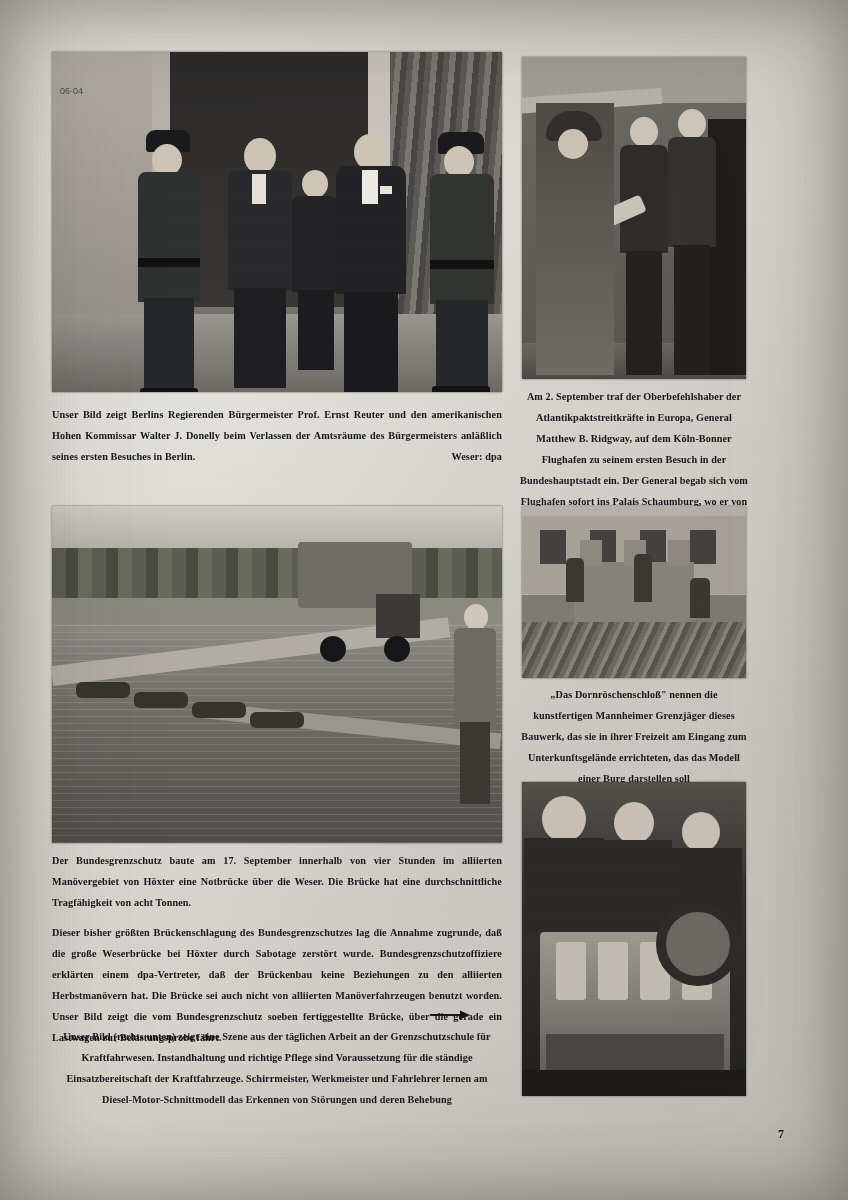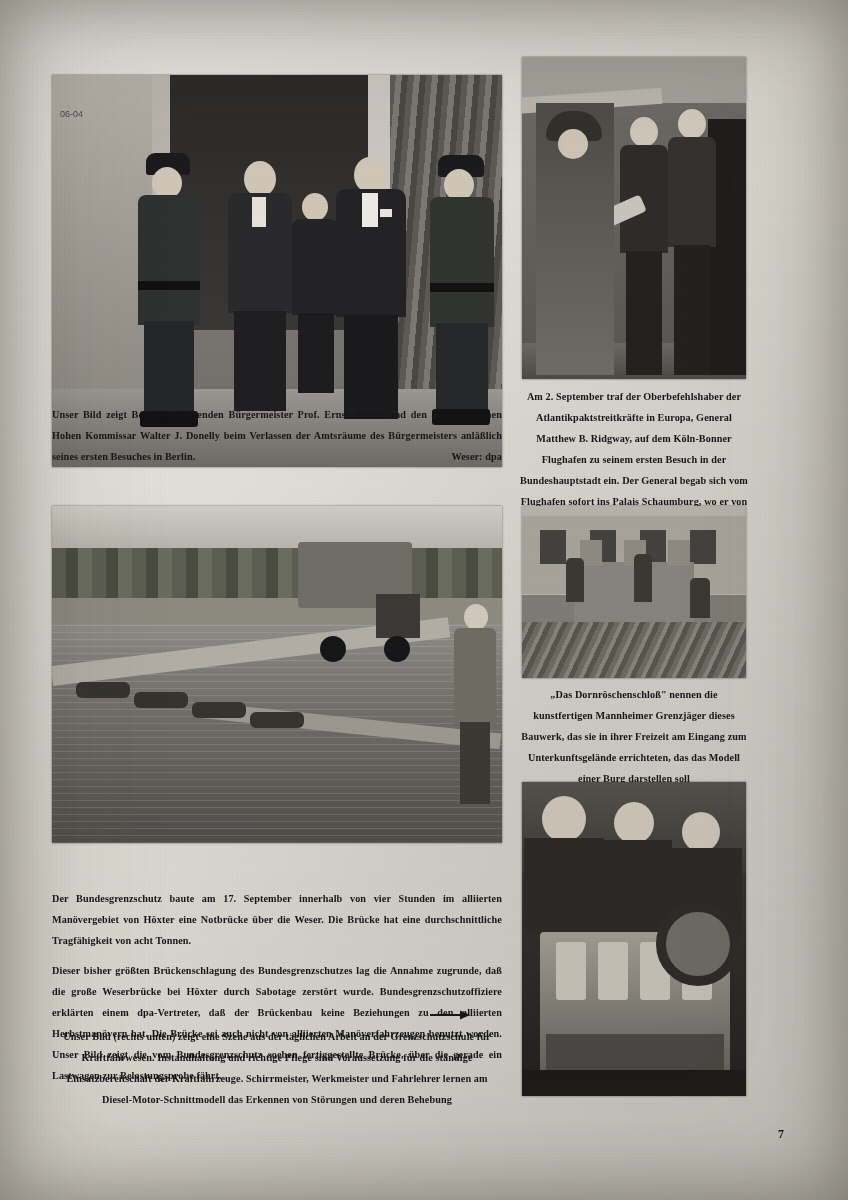--- a/index.html
+++ b/index.html
@@ -87,21 +87,21 @@
   }
 
   .edge-mark {
     position: absolute;
     color: #4a4a4a;
     font-family: "Liberation Sans", sans-serif;
     font-size: 9px;
   }
 
   
-  .p1 { left: 52px; top: 75px; width: 450px; height: 392px; }
+  .p1 { left: 52px; top: 52px; width: 450px; height: 340px; }
   .p1 .bg {
     position:absolute; inset:0;
     background:
       linear-gradient(180deg,#8d8a84 0%, #7e7b76 40%, #6f6d69 100%);
   }
   .p1 .door {
     position:absolute; left:118px; top:0; width:200px; height:255px;
     background: linear-gradient(180deg,#2b2a29,#3a3836);
   }
   .p1 .doorframe-l { position:absolute; left:100px; top:0; width:20px; height:258px; background:#b9b4ad;}
@@ -352,21 +352,21 @@
       <div class="man" style="left:44px; top:52px; width:18px; height:44px;"></div>
       <div class="man" style="left:112px; top:48px; width:18px; height:48px;"></div>
       <div class="man" style="left:168px; top:72px; width:20px; height:40px;"></div>
     </div>
   </div>
 
   <div class="caption center" style="left:520px; top:684px; width:228px;">
     <p>„Das Dornröschenschloß" nennen die kunstfertigen Mannheimer Grenzjäger dieses Bauwerk, das sie in ihrer Freizeit am Eingang zum Unterkunftsgelände errichteten, das das Modell einer Burg darstellen soll</p>
   </div>
 
-  <div class="caption just" style="left:52px; top:850px; width:450px;margin-top:38px;">
+  <div class="caption just" style="left:52px; top:850px; width:450px;">
     <p>Der Bundesgrenzschutz baute am 17. September innerhalb von vier Stunden im alliierten Manövergebiet von Höxter eine Notbrücke über die Weser. Die Brücke hat eine durchschnittliche Tragfähigkeit von acht Tonnen.</p>
     <p>Dieser bisher größten Brückenschlagung des Bundesgrenzschutzes lag die Annahme zugrunde, daß die große Weserbrücke bei Höxter durch Sabotage zerstört wurde. Bundesgrenzschutzoffiziere erklärten einem dpa-Vertreter, daß der Brückenbau keine Beziehungen zu den alliierten Herbstmanövern hat. Die Brücke sei auch nicht von alliierten Manöverfahrzeugen benutzt worden. Unser Bild zeigt die vom Bundesgrenzschutz soeben fertiggestellte Brücke, über die gerade ein Lastwagen zur Belastungsprobe fährt.</p>
   </div>
 
   <div class="photo p5">
     <div class="ph-inner">
       <div class="bg"></div>
       <div class="wall"></div>
       <div class="head" style="left:20px; top:14px; width:44px; height:46px;"></div>
       <div class="torso" style="left:2px; top:56px; width:80px; height:96px;"></div>

